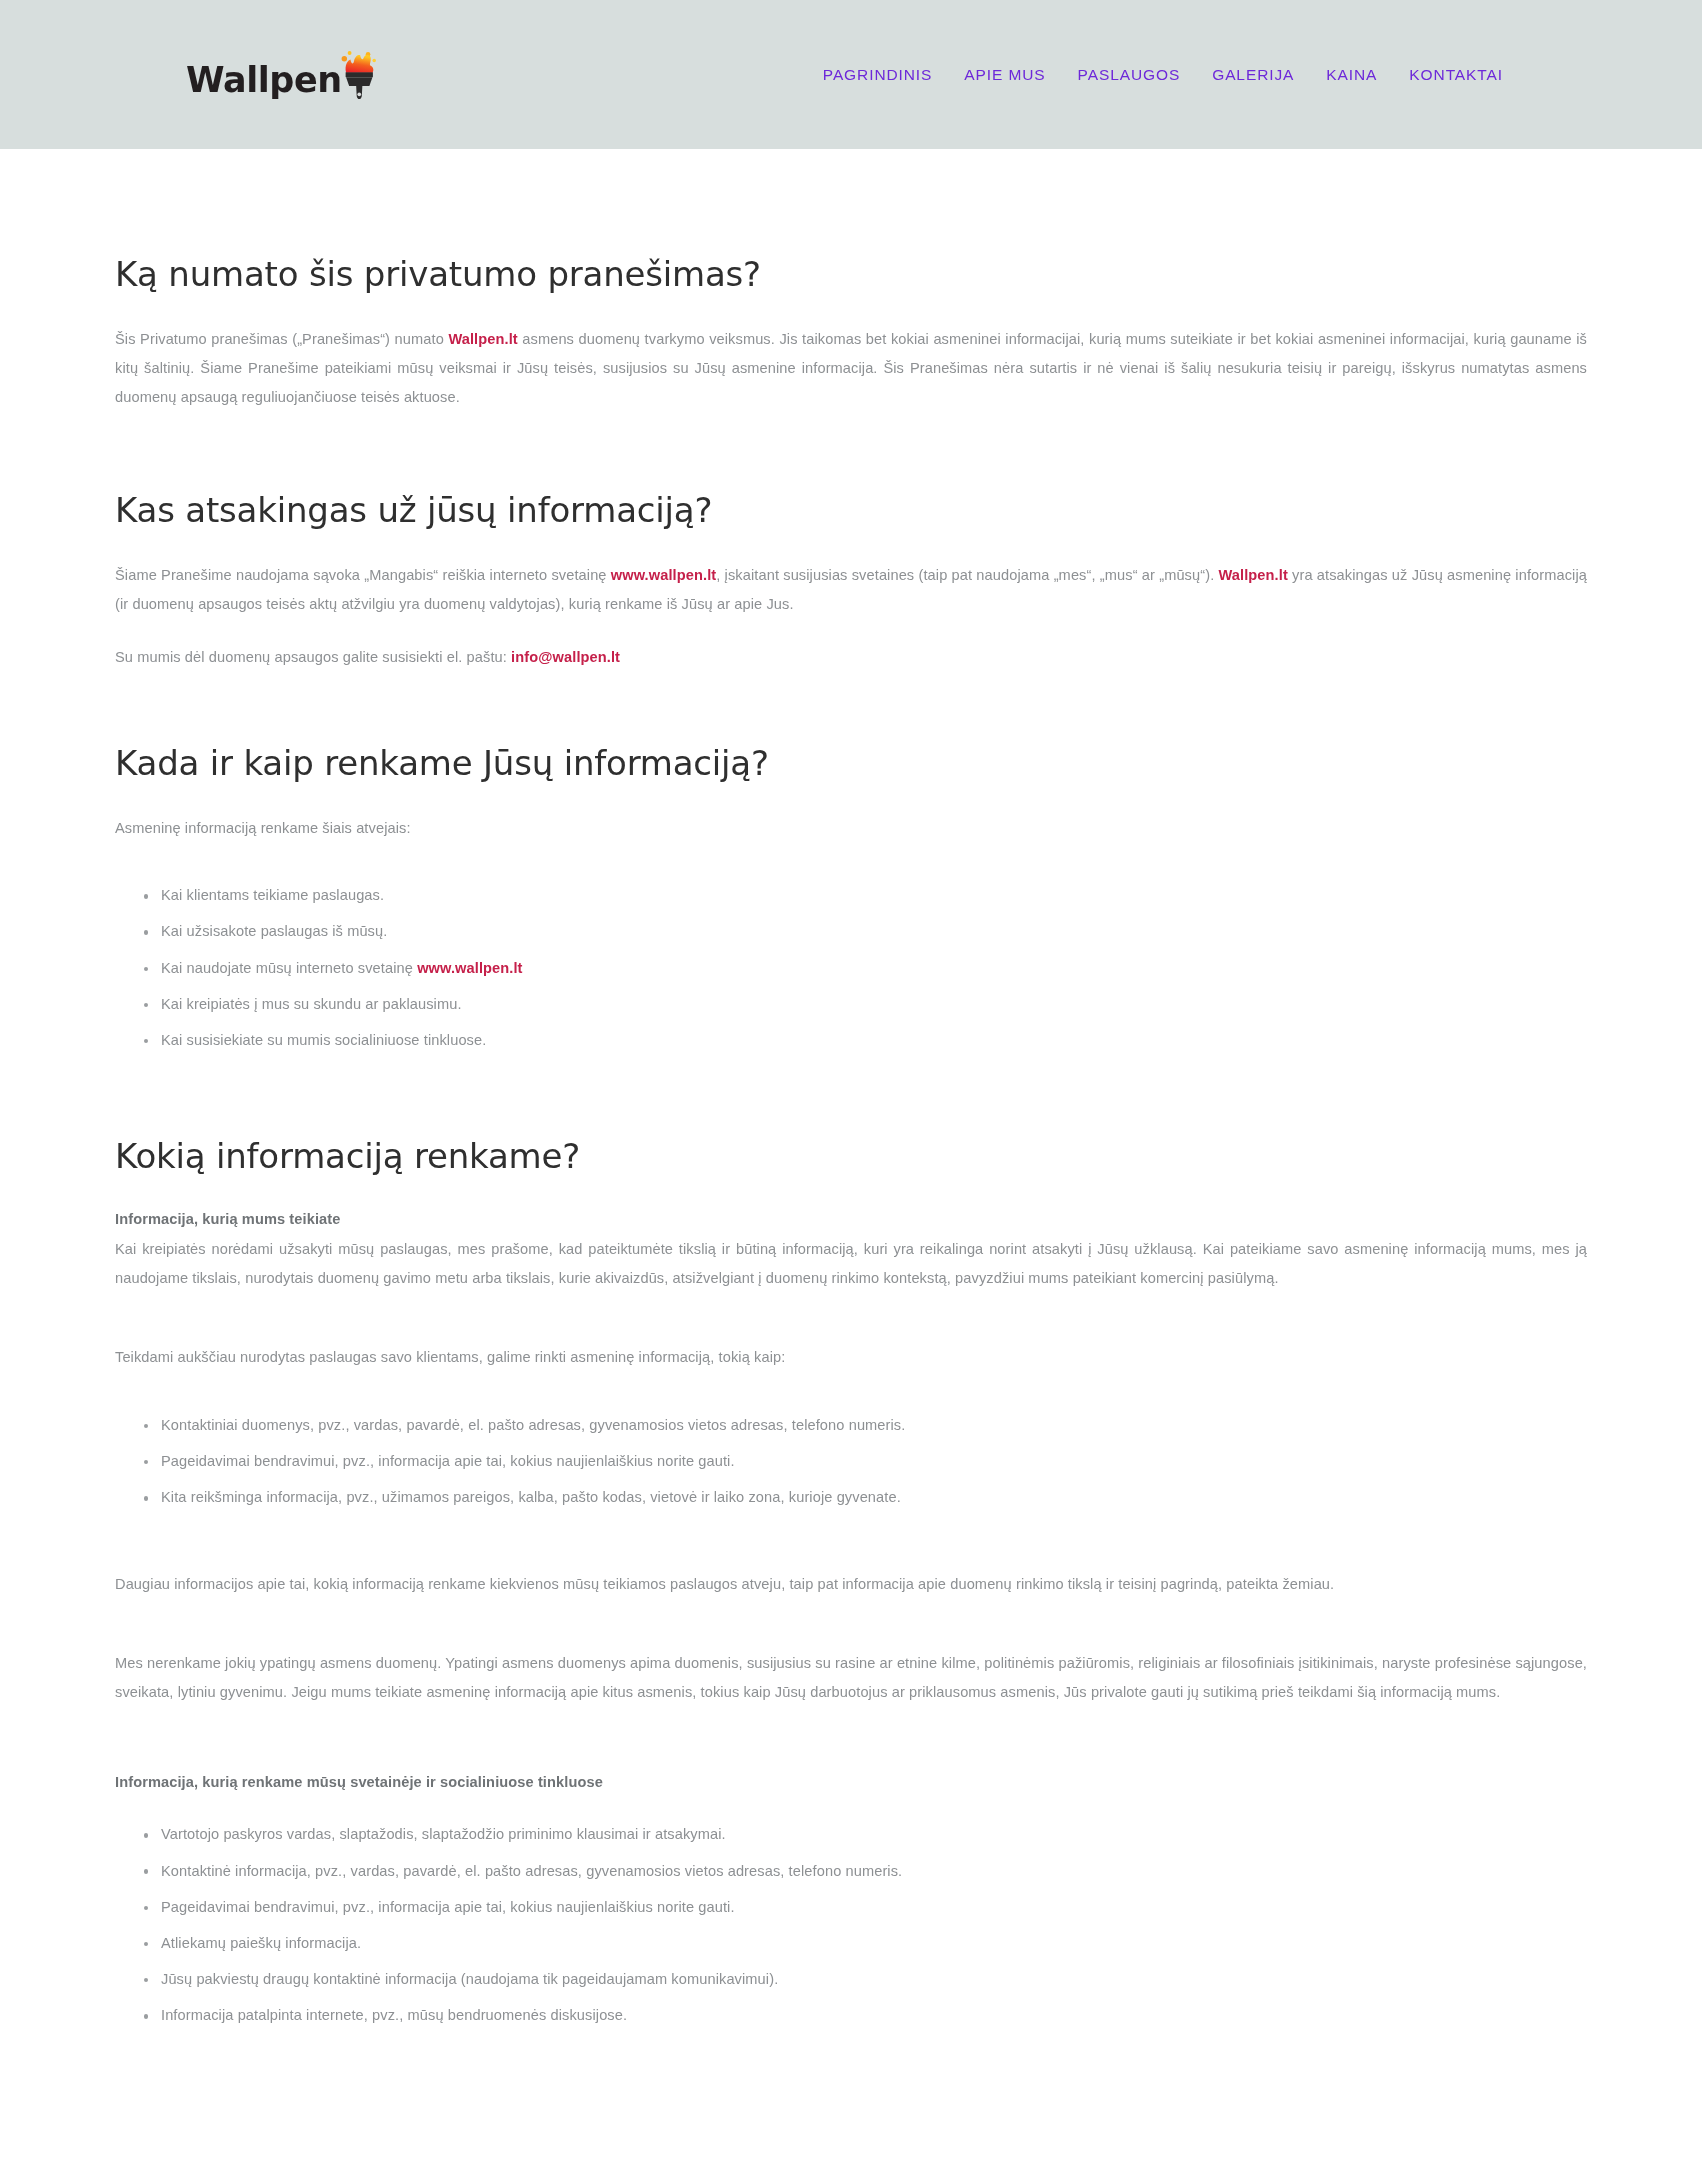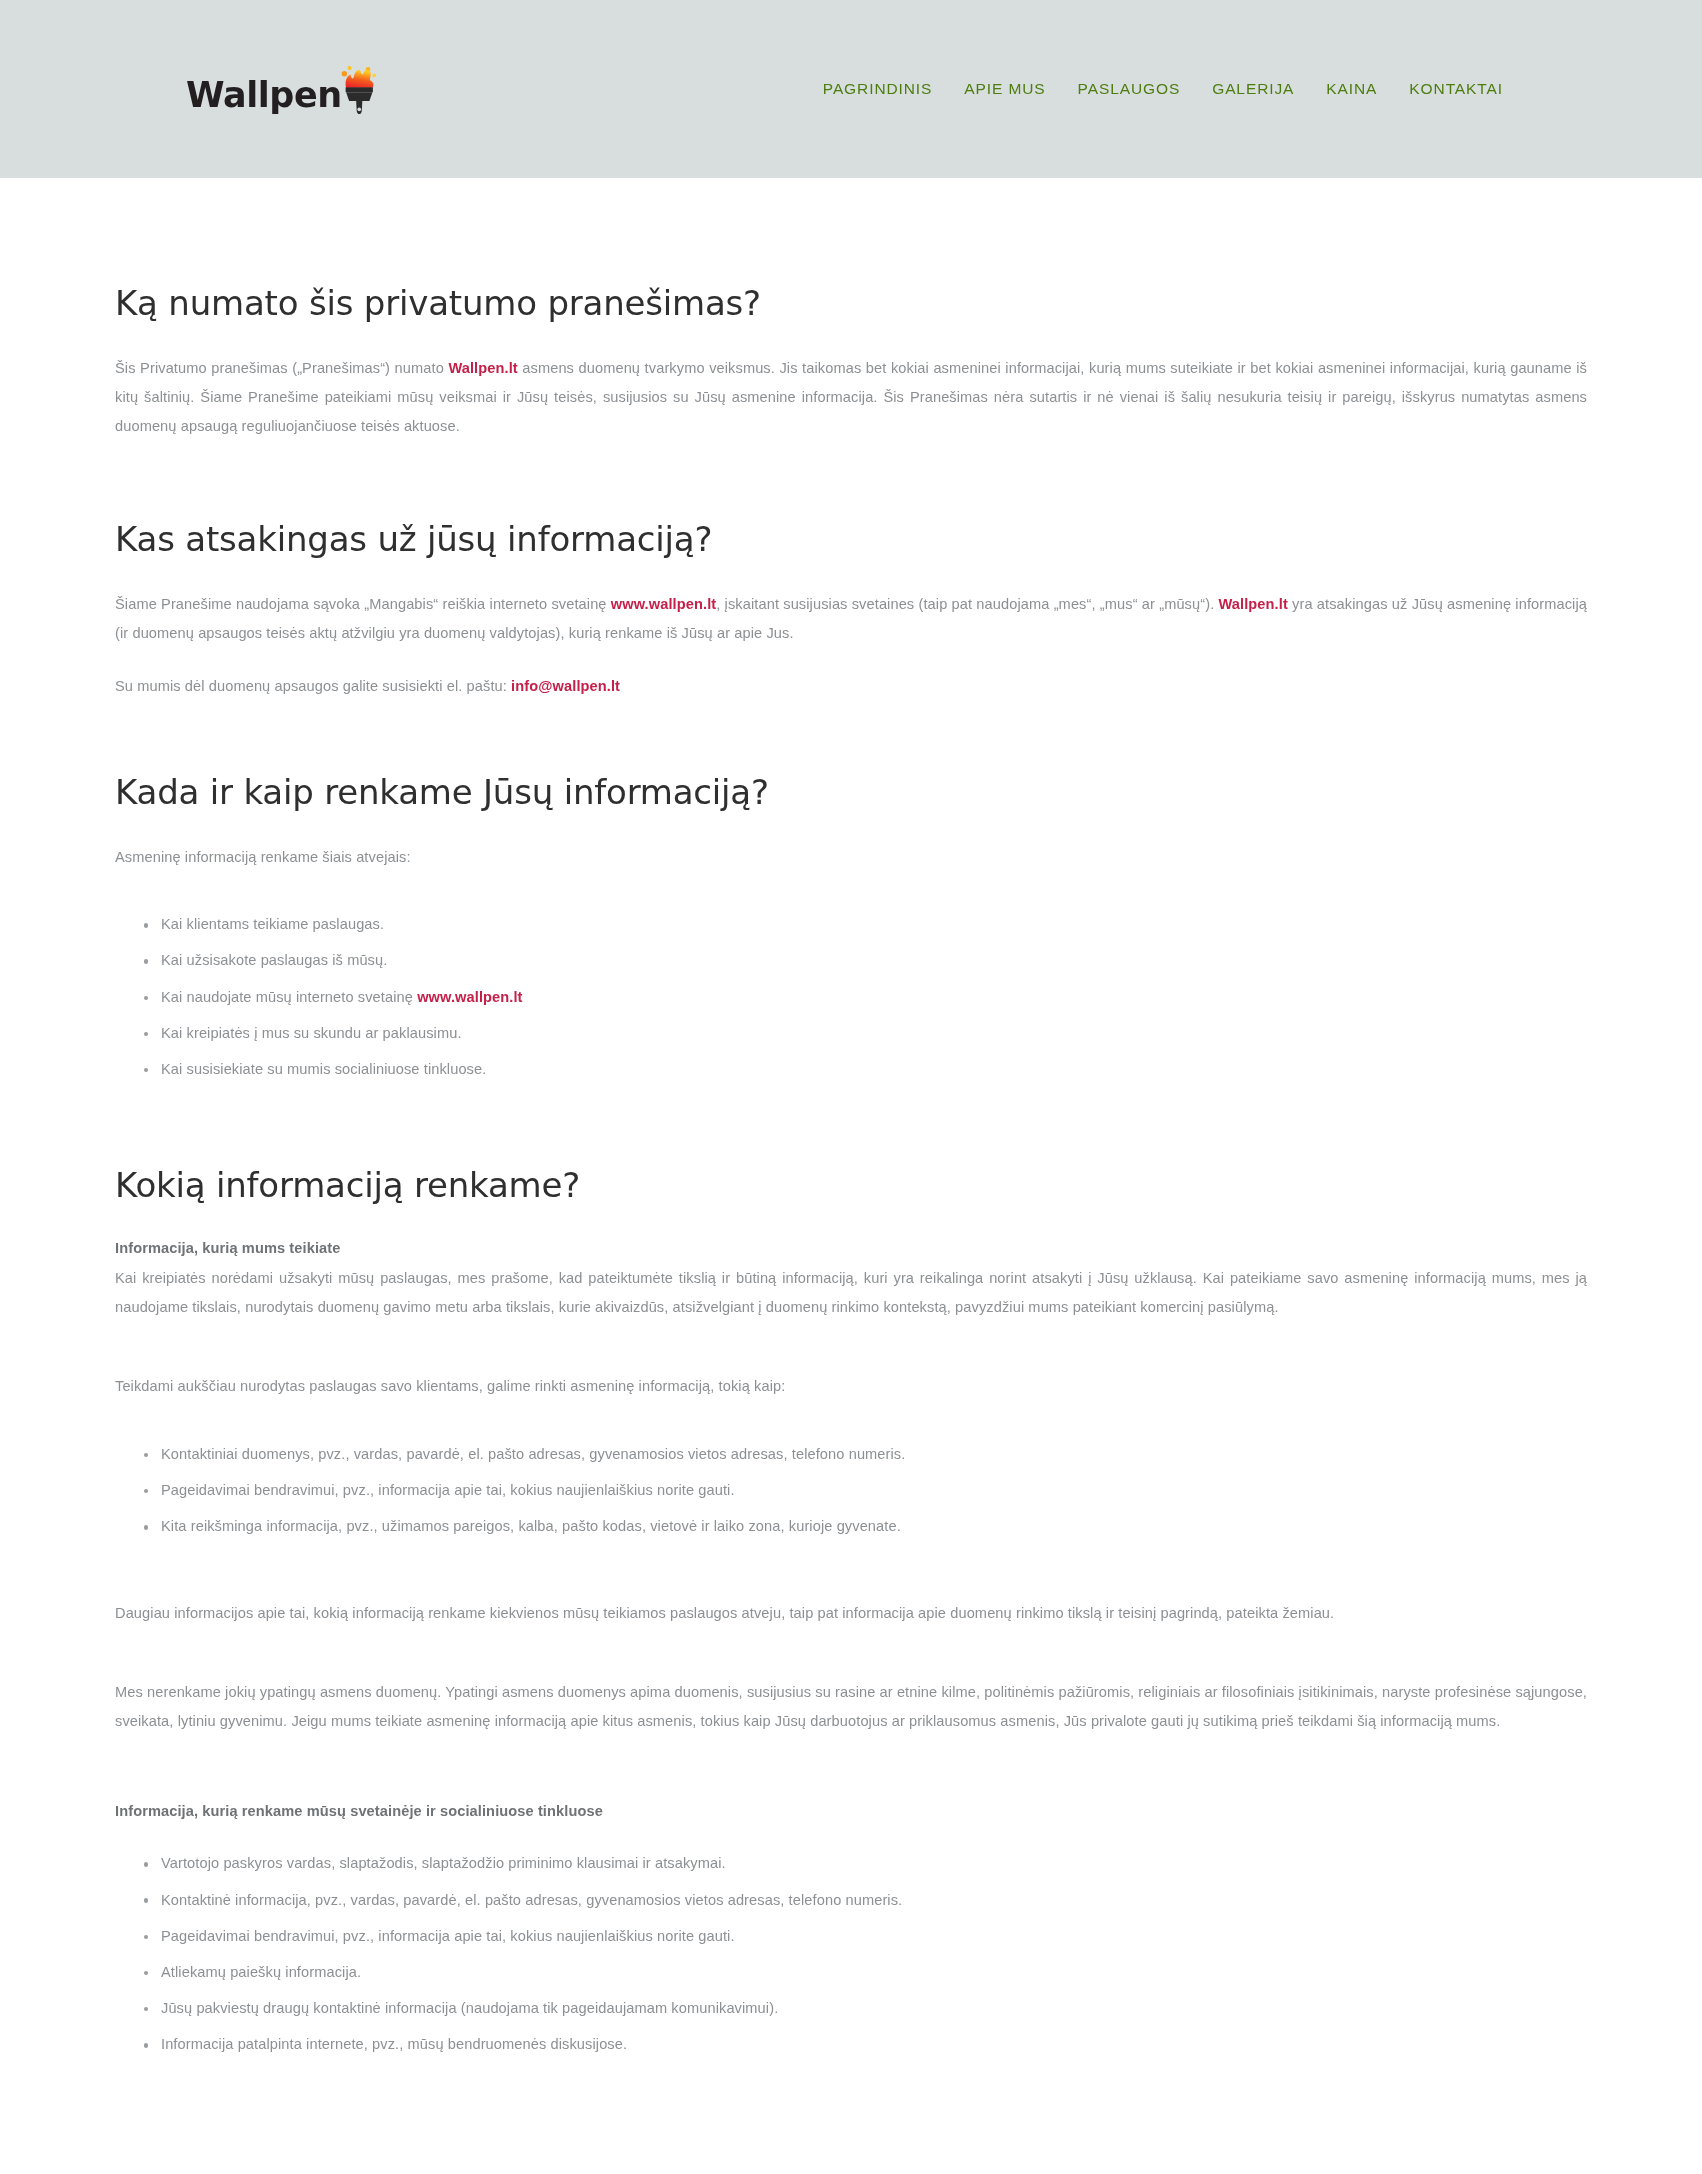--- a/index.html
+++ b/index.html
@@ -9,21 +9,21 @@
   body {
     width: 1702px;
     background: #ffffff;
     font-family: "Liberation Sans", "DejaVu Sans", sans-serif;
     -webkit-font-smoothing: antialiased;
   }
 
   
   .site-header {
     width: 100%;
-    height: 178px;
+    height: 149px;
     background: #d7dedd;
     display: flex;
     align-items: center;
     position: relative;
   }
 
   .logo-wrap {
     margin-left: 186px;
     display: flex;
     align-items: center;
@@ -57,21 +57,21 @@
   .main-nav {
     margin-left: auto;
     margin-right: 183px;
     display: flex;
     align-items: center;
     gap: 0px;
   }
 
   .nav-link {
     display: inline-block;
-    color: #4d7c0f;
+    color: #6d28d9;
     font-size: 15.5px;
     letter-spacing: 0.9px;
     text-decoration: none;
     padding: 8.9px 16px;
     white-space: nowrap;
     font-weight: 400;
   }
 
   
   .page-main {

